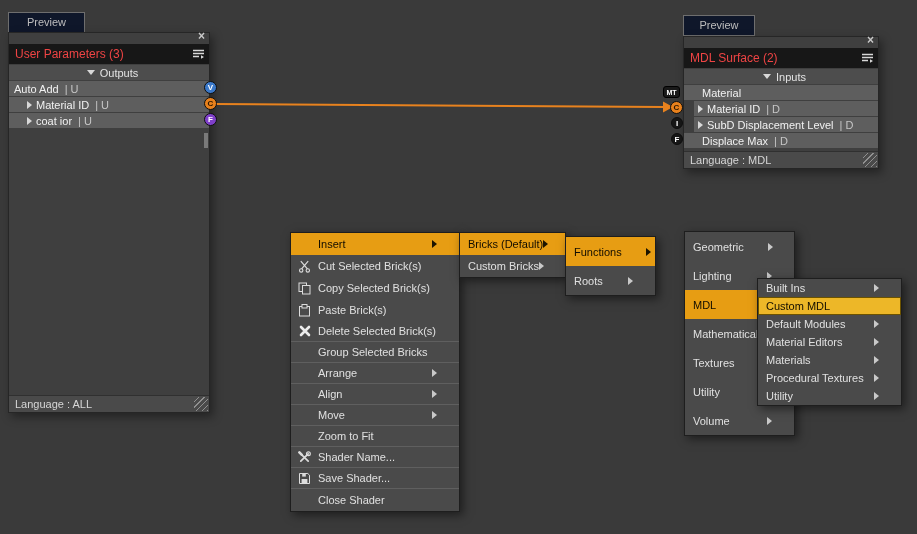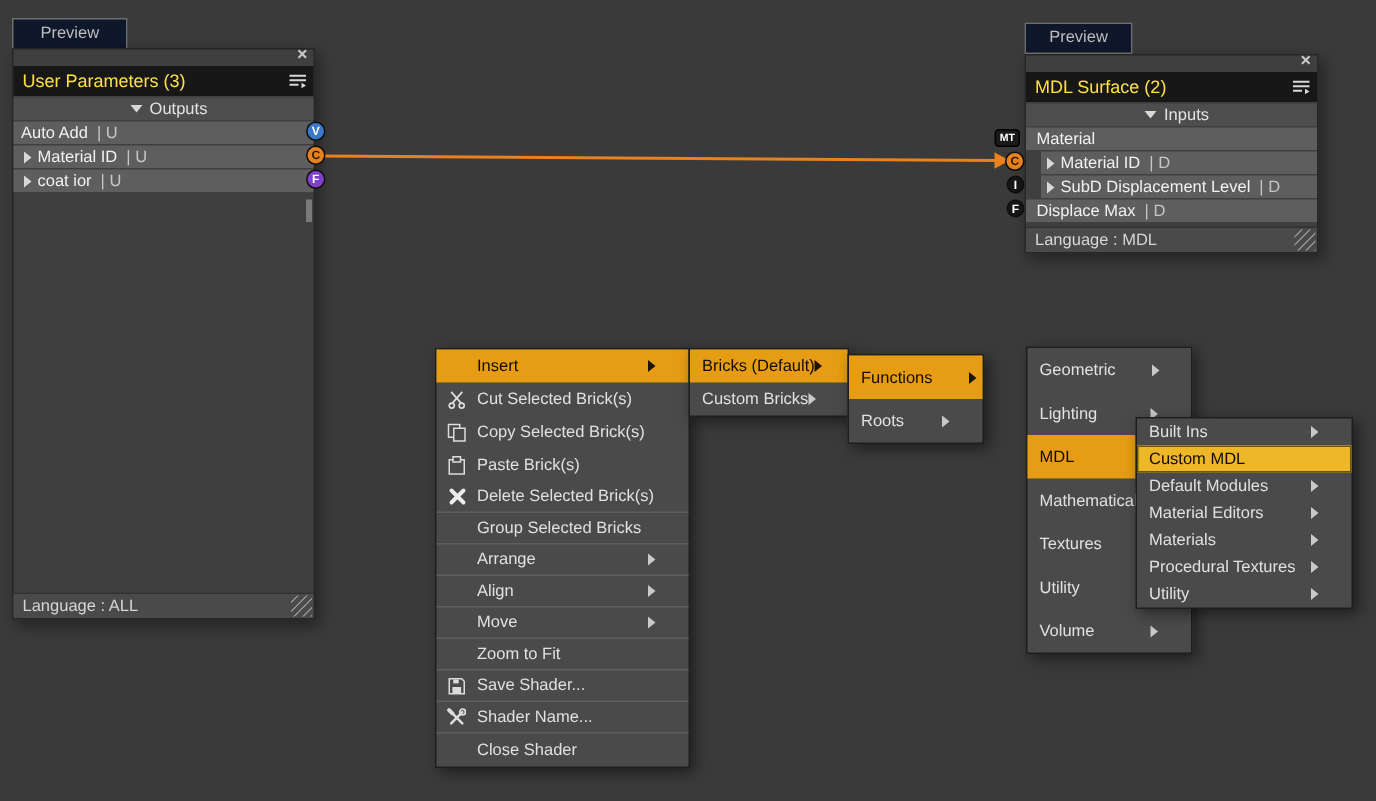--- a/index.html
+++ b/index.html
@@ -10,29 +10,29 @@
   .tab.left { left:8px; top:12px; width:77px; }
   .tab.right { left:683px; top:15px; width:72px; }
 
   .node { position:absolute; background:#3F3F3F; border:1px solid #262626; box-shadow:3px 4px 9px rgba(0,0,0,.4); z-index:2; }
   .node.left { left:8px; top:32px; width:202px; height:381px; }
   .node.right { left:683px; top:36px; width:196px; height:133px; }
 
   .node-top { height:11px; position:relative; }
   .close-x { position:absolute; right:4px; top:-3px; color:#C9C9C9; font-size:12px; font-weight:bold; line-height:12px; cursor:default; }
 
-  .node-header { height:20px; background:#171717; color:#fde047; font-size:12px; line-height:20px; padding-left:6px; position:relative; }
+  .node-header { height:20px; background:#171717; color:#ef4444; font-size:12px; line-height:20px; padding-left:6px; position:relative; }
   .hdr-icon { position:absolute; right:4px; top:5px; }
 
   .row { display:flex; align-items:center; height:15px; margin-top:1px; background:#5E5E5E; font-size:11px; color:#F1F1F1; }
   .row.section { background:#4D4D4D; color:#E3E3E3; padding-left:7px;justify-content:center; }
   .row .lbl { white-space:nowrap; }
   .row .typ { color:#C6C6C6; margin-left:6px; }
   .row.pl17 { padding-left:5px; }
-  .row.pl7 { padding-left:7px; }
+  .row.pl7 { padding-left:18px; }
   .row.indent { margin-left:10px; padding-left:4px; }
 
   .tri-d { width:0; height:0; border-left:4px solid transparent; border-right:4px solid transparent; border-top:5px solid #D8D8D8; display:inline-block; margin-right:5px; flex:none; }
   .tri-r { width:0; height:0; border-top:4px solid transparent; border-bottom:4px solid transparent; border-left:5px solid #D8D8D8; display:inline-block; margin-right:4px; flex:none; }
 
   .node-footer { position:absolute; left:0; right:0; bottom:0; height:17px; background:#4A4A4A; border-top:1px solid #303030; color:#D6D6D6; font-size:11px; line-height:16px; padding-left:6px; }
   .grip { position:absolute; right:1px; bottom:1px; width:14px; height:14px; background:repeating-linear-gradient(135deg, transparent 0 3px, #909090 3px 4px); }
   .vthumb { position:absolute; right:1px; top:100px; width:4px; height:15px; background:#7A7A7A; }
 
   .conn { position:absolute; width:13px; height:13px; border-radius:50%; border:1px solid #0E0E0E; font-size:8px; font-weight:bold; display:flex; align-items:center; justify-content:center; z-index:4; }
@@ -227,37 +227,37 @@
     <span class="mi-label">Move</span>
     <span class="arr"></span>
   </div>
   <div class="mi sep">
     <span class="mi-icon"></span>
     <span class="mi-label">Zoom to Fit</span>
   </div>
   <div class="mi sep">
     <span class="mi-icon">
       <svg class="ic" width="13" height="13" viewBox="0 0 13 13">
+        <path d="M2.8 10.2 L10.2 2.8 M2.8 2.8 L10.2 10.2" stroke="#DCDCDC" stroke-width="1.7" stroke-linecap="round"></path>
+        <path d="M1.4 1.4 L3.6 3.6" stroke="#DCDCDC" stroke-width="2.6" stroke-linecap="round"></path>
+        <circle cx="10.4" cy="2.7" r="1.9" fill="none" stroke="#DCDCDC" stroke-width="1.2"></circle>
+      </svg>
+    </span>
+    <span class="mi-label">Shader Name...</span>
+  </div>
+  <div class="mi sep">
+    <span class="mi-icon">
+      <svg class="ic" width="13" height="13" viewBox="0 0 13 13">
         <path d="M1.5 1.5 H9.8 L11.5 3.2 V11.5 H1.5 Z" fill="none" stroke="#DCDCDC"></path>
         <rect x="3.6" y="7" width="5.8" height="4" fill="#DCDCDC"></rect>
         <rect x="4.2" y="2" width="3.6" height="2.6" fill="#DCDCDC"></rect>
       </svg>
     </span>
     <span class="mi-label">Save Shader...</span>
   </div>
-  <div class="mi sep">
-    <span class="mi-icon">
-      <svg class="ic" width="13" height="13" viewBox="0 0 13 13">
-        <path d="M2.8 10.2 L10.2 2.8 M2.8 2.8 L10.2 10.2" stroke="#DCDCDC" stroke-width="1.7" stroke-linecap="round"></path>
-        <path d="M1.4 1.4 L3.6 3.6" stroke="#DCDCDC" stroke-width="2.6" stroke-linecap="round"></path>
-        <circle cx="10.4" cy="2.7" r="1.9" fill="none" stroke="#DCDCDC" stroke-width="1.2"></circle>
-      </svg>
-    </span>
-    <span class="mi-label">Shader Name...</span>
-  </div>
   <div class="mi">
     <span class="mi-icon"></span>
     <span class="mi-label">Close Shader</span>
   </div>
 </div>
 
 <div class="menu menu-bricks">
   <div class="mi hl">
     <span class="mi-label">Bricks (Default)</span>
     <span class="arr"></span>

